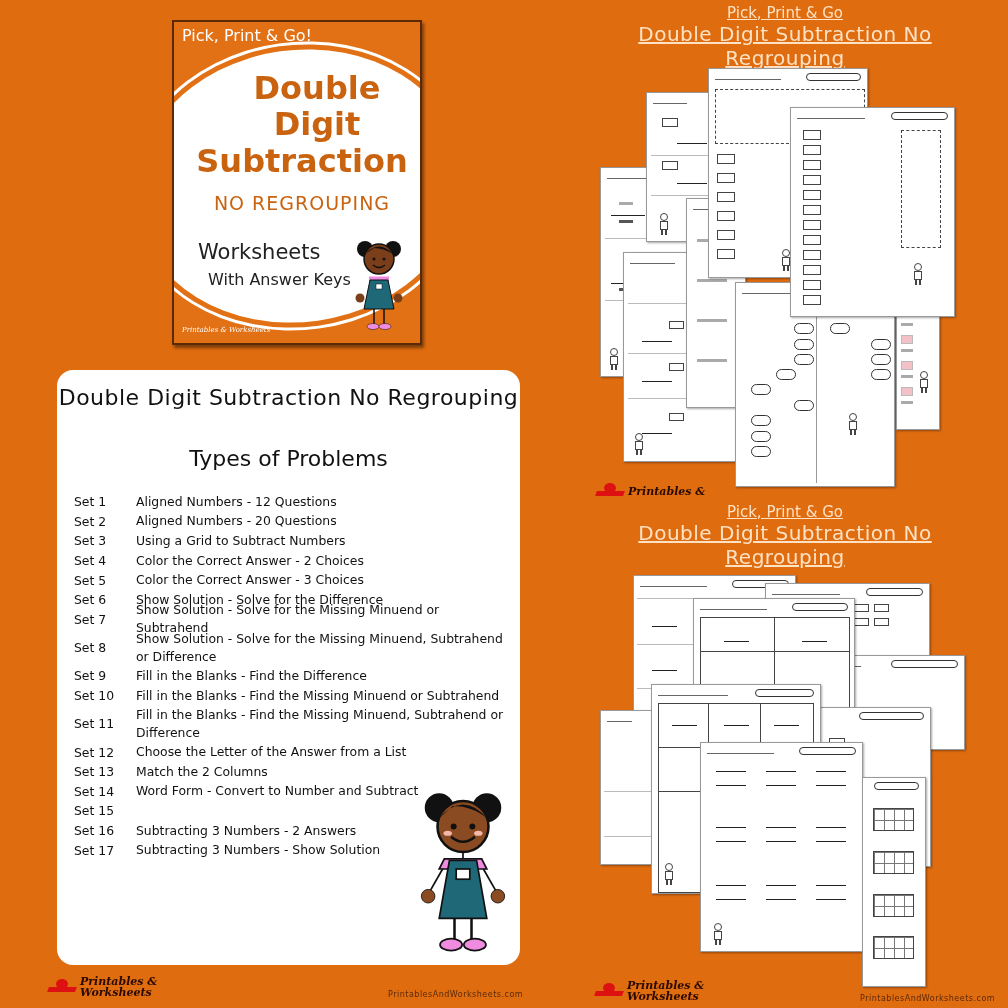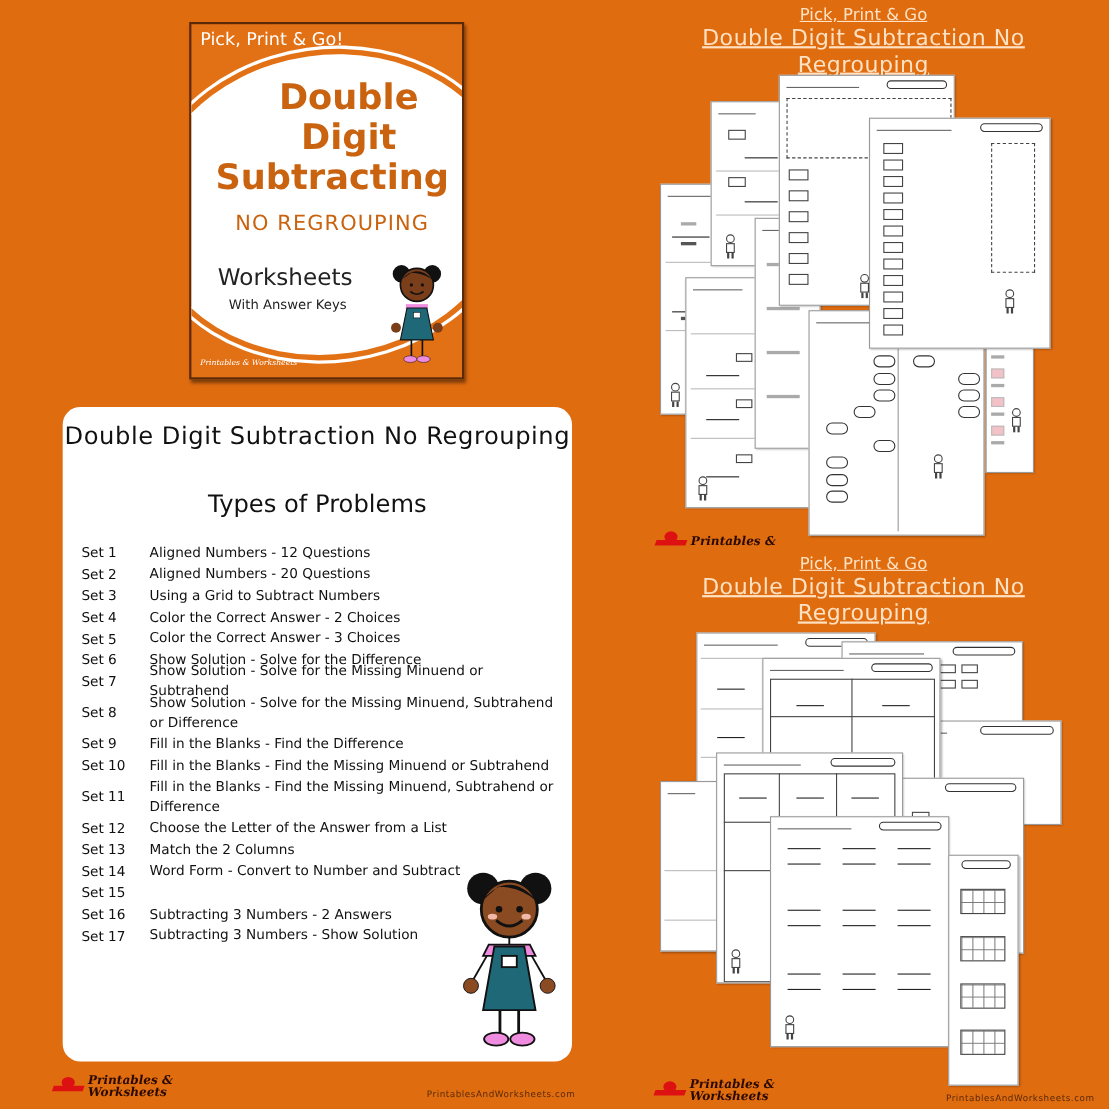--- a/index.html
+++ b/index.html
@@ -12,21 +12,21 @@
   .cover .oval { position: absolute; left: -40px; top: 28px; width: 330px; height: 272px;
     background: #fff; border-radius: 50%; box-shadow: 0 0 0 5px #e27014, 0 0 0 8px #fff; transform: rotate(-8deg); }
   .cover .pick { position: absolute; left: 8px; top: 4px; color: #fff; font-size: 16px; font-family: "DejaVu Sans", sans-serif; }
   .cover .t1 { position: absolute; left: 0; right: 0; top: 48px; text-align: center; color: #c9630f;
     font-family: "DejaVu Sans", sans-serif; font-weight: bold; font-size: 32px; line-height: 36px; padding-left: 40px; }
   .cover .t2 { position: absolute; left: 0; right: 0; top: 120px; text-align: center; color: #c9630f;
     font-family: "DejaVu Sans", sans-serif; font-weight: bold; font-size: 32px; padding-left: 10px; }
   .cover .t3 { position: absolute; left: 0; right: 0; top: 170px; text-align: center; color: #c9630f;
     font-size: 19px; letter-spacing: 1px; padding-left: 10px; }
   .cover .t4 { position: absolute; left: 24px; top: 218px; color: #222; font-size: 21px; }
-  .cover .t5 { position: absolute; left: 34px; top: 248px; color: #222; font-size: 12px; }
+  .cover .t5 { position: absolute; left: 34px; top: 248px; color: #222; font-size: 16px; }
   .cover .logo-small { position: absolute; left: 8px; top: 305px; color: #fff; font-size: 7px; font-style: italic; font-family: "DejaVu Serif", serif; line-height: 7px; }
   .cover .girl { position: absolute; left: 180px; top: 212px; }
 
   
   .card { position: absolute; left: 57px; top: 370px; width: 463px; height: 595px; background: #fff; border-radius: 16px; }
   .card .title { position: absolute; left: 0; right: 0; top: 15px; text-align: center; font-size: 22px; color: #111; letter-spacing: .5px; }
   .card .subtitle { position: absolute; left: 0; right: 0; top: 76px; text-align: center; font-size: 22px; color: #111; }
   .card .list { position: absolute; left: 17px; top: 122px; width: 440px; }
   .card .row { display: flex; align-items: center; font-size: 12.4px; color: #111; margin-bottom: 0; }
   .card .row .set { width: 62px; flex: none; }
@@ -70,21 +70,21 @@
 </head>
 <body>
 
 <div class="cover">
   <div class="oval"></div>
   <div class="pick">Pick, Print &amp; Go!</div>
   <div class="t1">
     <div>Double</div>
     <div>Digit</div>
   </div>
-  <div class="t2">Subtracting</div>
+  <div class="t2">Subtraction</div>
   <div class="t3">NO REGROUPING</div>
   <div class="t4">Worksheets</div>
   <div class="t5">With Answer Keys</div>
   <div class="logo-small">Printables &amp; Worksheets</div>
   <svg class="girl" width="50" height="100" viewBox="0 0 100 200">
     <circle cx="22" cy="30" r="16" fill="#111"></circle>
       <circle cx="78" cy="30" r="16" fill="#111"></circle>
     <circle cx="50" cy="50" r="30" fill="#7a3e1a" stroke="#111" stroke-width="3"></circle>
     <path d="M22 40 Q50 10 78 40 Q60 28 40 28 Z" fill="#111"></path>
     <circle cx="40" cy="50" r="3" fill="#111"></circle>

